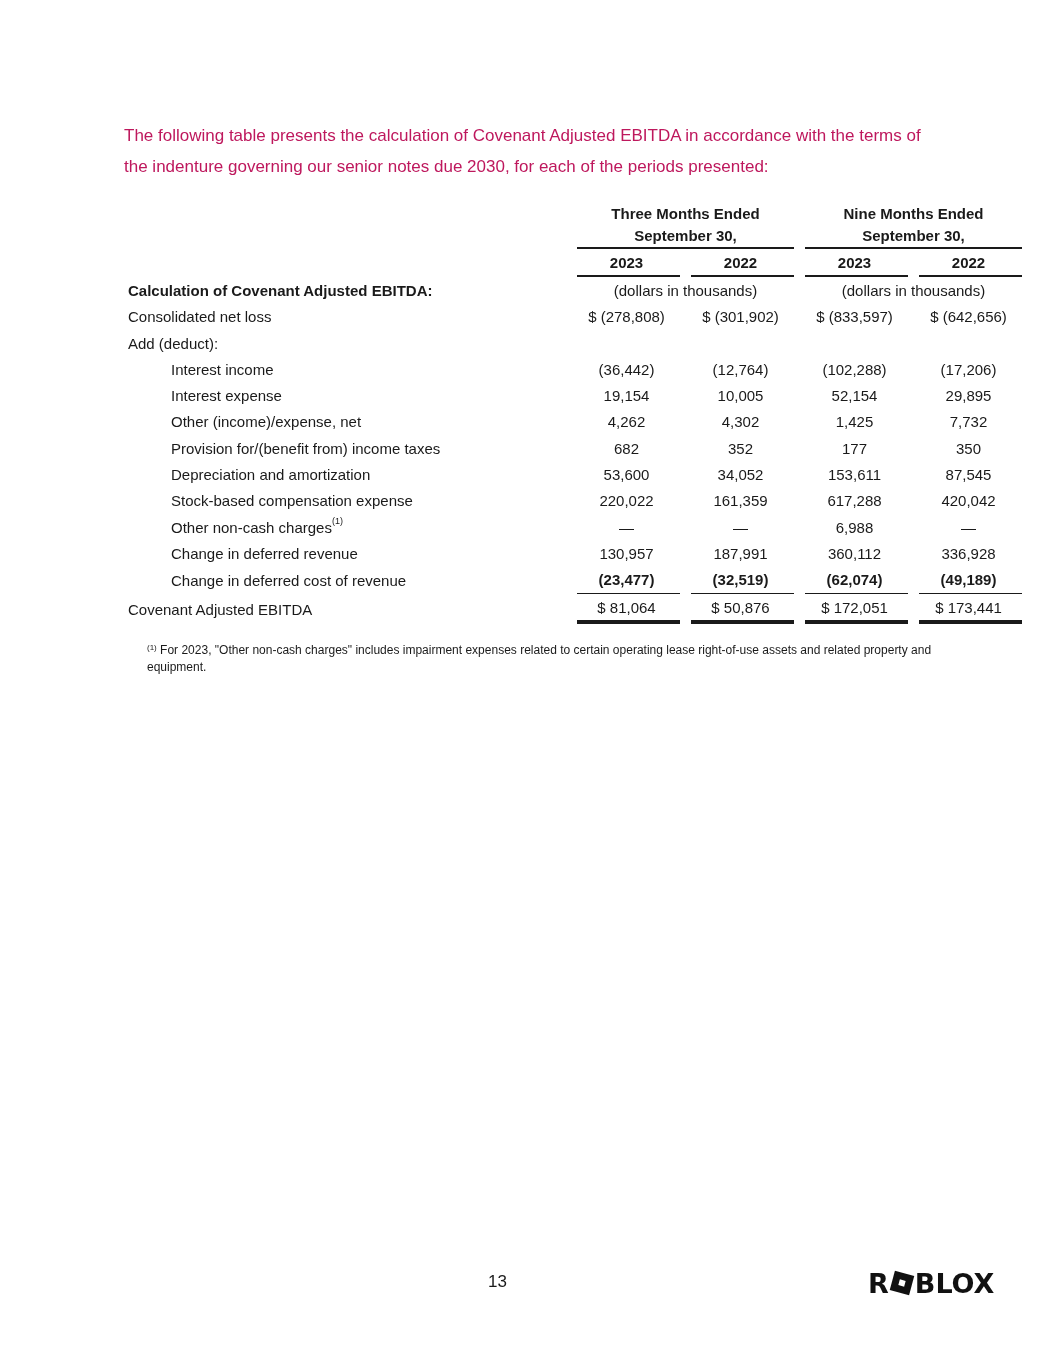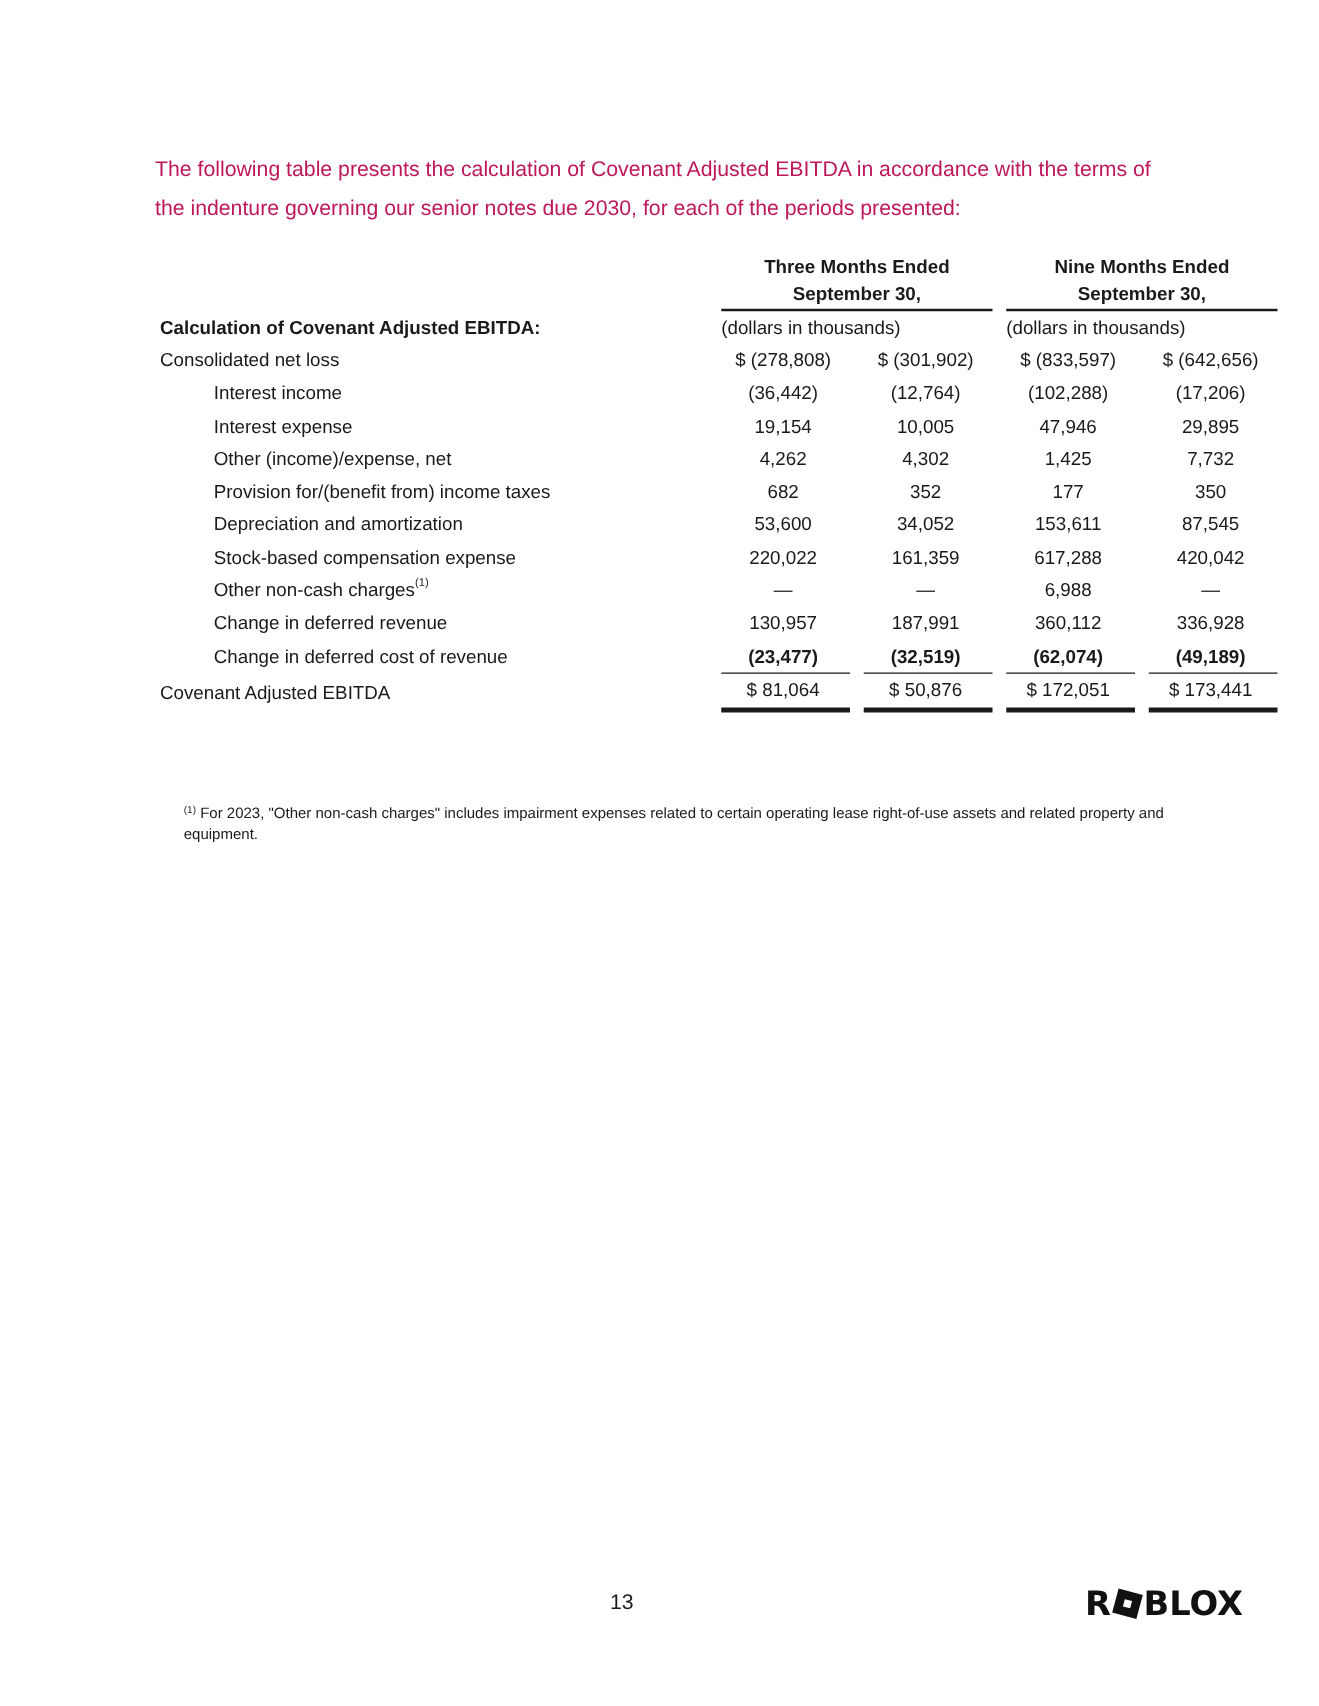--- a/index.html
+++ b/index.html
@@ -16,21 +16,21 @@
     border-collapse: separate; border-spacing: 0;
     font-size: 15px; color: #1a1a1a;
   }
   table.fin td { padding: 0; height: 26.3px; vertical-align: middle; white-space: nowrap; }
   td.lbl { width: 406px; padding-left: 4px !important; }
   td.lbl.ind { padding-left: 47px !important; margin-top: 45px; }
   td.gap { width: 11px; }
   td.num { width: 99px; text-align: center; padding-right: 4px !important; }
   td.hdr-group { text-align: center; font-weight: bold; line-height: 22px; height: 46px; border-bottom: 2px solid #1a1a1a; vertical-align: bottom; padding-bottom: 0 !important; }
   td.hdr-year { text-align: center; font-weight: bold; border-bottom: 2px solid #1a1a1a; height: 27px; }
-  td.units { }
+  td.units { text-align: center; }
   .bold { font-weight: bold; }
   td.sub-line { border-bottom: 1.5px solid #1a1a1a; font-weight: bold; }
   td.total { border-bottom: 4px solid #1a1a1a; height: 26px; }
   sup { font-size: 9px; vertical-align: top; position: relative; top: -3px; }
   .footnote {
     position: absolute; left: 147px; top: 642px; width: 790px;
     font-size: 12px; line-height: 17px; color: #1a1a1a;
   }
   .footnote sup { font-size: 8px; }
   .page-number {
@@ -57,54 +57,74 @@
 
 <table class="fin">
   <tbody>
       <tr>
     <td class="lbl"></td>
     <td class="hdr-group" colspan="3"><span>Three Months Ended</span><br><span>September 30,</span></td>
     <td class="gap"></td>
     <td class="hdr-group" colspan="3"><span>Nine Months Ended</span><br><span>September 30,</span></td>
   </tr>
   <tr>
+    <td class="lbl"></td>
+    <td class="num hdr-year">2023</td>
+    <td class="gap"></td>
+    <td class="num hdr-year">2022</td>
+    <td class="gap"></td>
+    <td class="num hdr-year">2023</td>
+    <td class="gap"></td>
+    <td class="num hdr-year">2022</td>
+  </tr>
+  <tr>
     <td class="lbl bold">Calculation of Covenant Adjusted EBITDA:</td>
     <td class="units" colspan="3">(dollars in thousands)</td>
     <td class="gap"></td>
     <td class="units" colspan="3">(dollars in thousands)</td>
   </tr>
   </tbody>
     <tbody id="rows">
       <tr>
         <td class="lbl"><span>Consolidated net loss</span></td>
         <td class="num">$ (278,808)</td>
         <td class="gap"></td>
         <td class="num">$ (301,902)</td>
         <td class="gap"></td>
         <td class="num">$ (833,597)</td>
         <td class="gap"></td>
         <td class="num">$ (642,656)</td>
       </tr>
       <tr>
+        <td class="lbl"><span>Add (deduct):</span></td>
+        <td class="num"></td>
+        <td class="gap"></td>
+        <td class="num"></td>
+        <td class="gap"></td>
+        <td class="num"></td>
+        <td class="gap"></td>
+        <td class="num"></td>
+      </tr>
+      <tr>
         <td class="lbl ind"><span>Interest income</span></td>
         <td class="num">(36,442)</td>
         <td class="gap"></td>
         <td class="num">(12,764)</td>
         <td class="gap"></td>
         <td class="num">(102,288)</td>
         <td class="gap"></td>
         <td class="num">(17,206)</td>
       </tr>
       <tr>
         <td class="lbl ind"><span>Interest expense</span></td>
         <td class="num">19,154</td>
         <td class="gap"></td>
         <td class="num">10,005</td>
         <td class="gap"></td>
-        <td class="num">47,946</td>
+        <td class="num">52,154</td>
         <td class="gap"></td>
         <td class="num">29,895</td>
       </tr>
       <tr>
         <td class="lbl ind"><span>Other (income)/expense, net</span></td>
         <td class="num">4,262</td>
         <td class="gap"></td>
         <td class="num">4,302</td>
         <td class="gap"></td>
         <td class="num">1,425</td>

